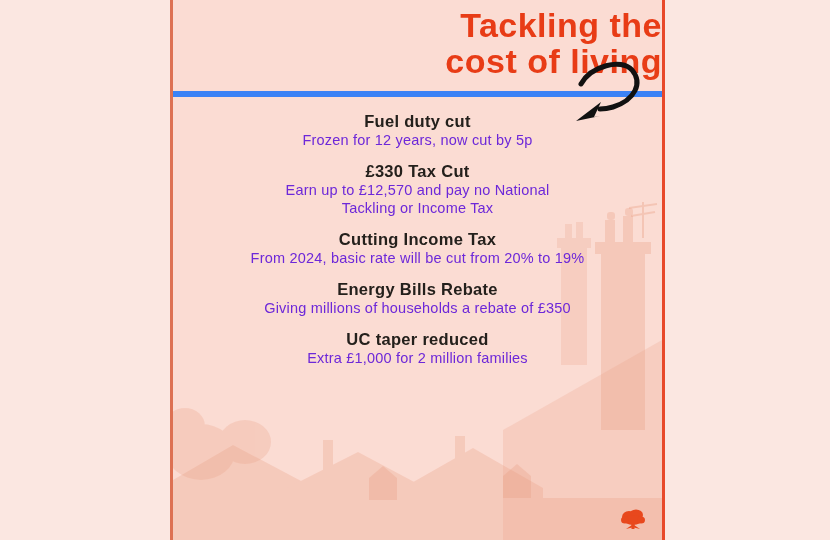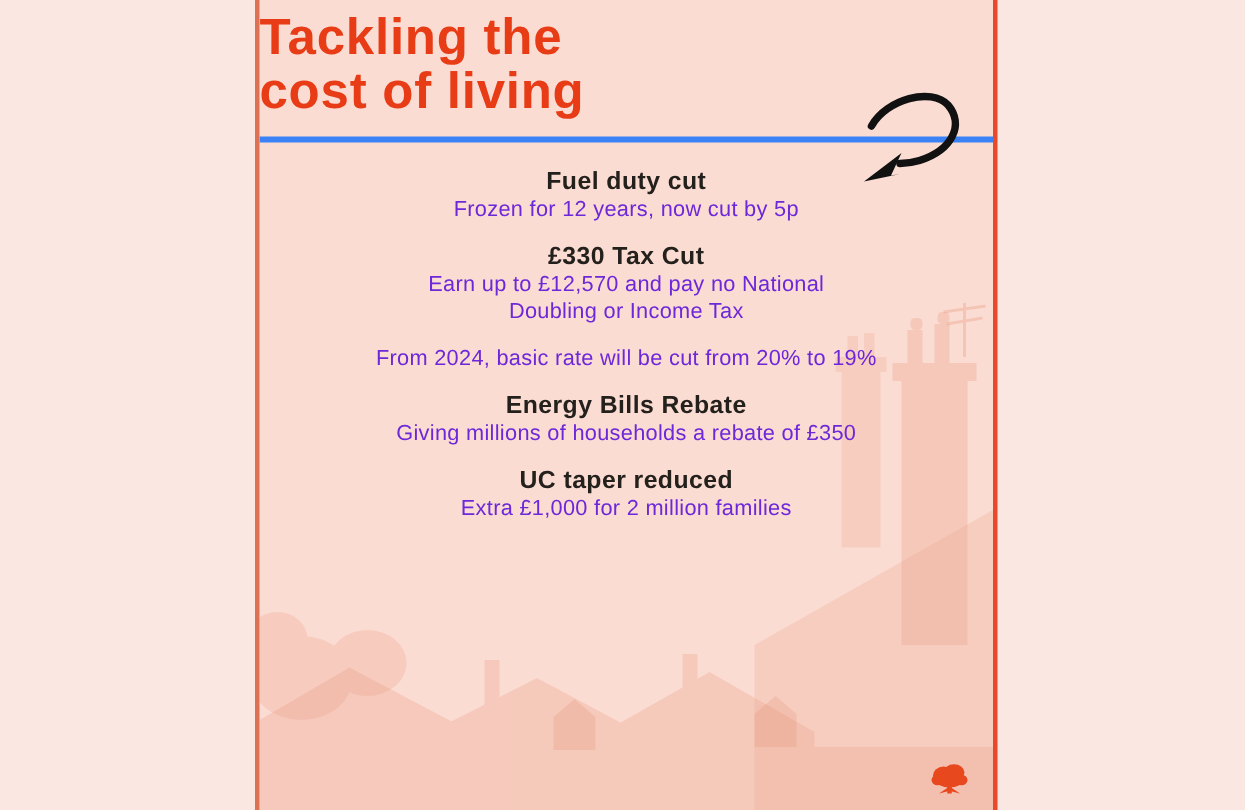--- a/index.html
+++ b/index.html
@@ -12,22 +12,22 @@
   .panel{
     position:absolute;left:170px;top:0;width:495px;height:540px;
     background:#fbdcd3;
     border-left:3px solid #dd7153;
     border-right:3px solid #e8492a;
     box-sizing:border-box;
     overflow:hidden;
   }
   .header{
     position:absolute;left:0;top:0;width:100%;height:91px;
-    border-bottom:4px solid #3b82f6;
-    text-align:left;
+    border-bottom:6px solid #3b82f6;
+    text-align:right;
     box-sizing:content-box;
   }
   .title{
     margin:0;padding-top:7px;
     font-size:34px;font-weight:bold;line-height:36px;
     letter-spacing:.5px;color:#e83c16;
   }
   .title span{display:block;}
   .arrow-wrap{
     position:absolute;left:394px;top:58px;width:82px;height:70px;z-index:5;
@@ -127,24 +127,25 @@
     <div class="items">
 
       <div class="item">
         <span class="heading">Fuel duty cut</span>
         <span class="detail">Frozen for 12 years, now cut by 5p</span>
       </div>
 
       <div class="item">
         <span class="heading">£330 Tax Cut</span>
         <span class="detail">Earn up to £12,570 and pay no National</span>
-        <span class="detail2">Doubling or Income Tax</span>
+        <span class="detail2">Tackling or Income Tax</span>
       </div>
 
       <div class="item">
+        <span class="heading">Cutting Income Tax</span>
         <span class="detail">From 2024, basic rate will be cut from 20% to 19%</span>
       </div>
 
       <div class="item">
         <span class="heading">Energy Bills Rebate</span>
         <span class="detail">Giving millions of households a rebate of £350</span>
       </div>
 
 
       <div class="item">

